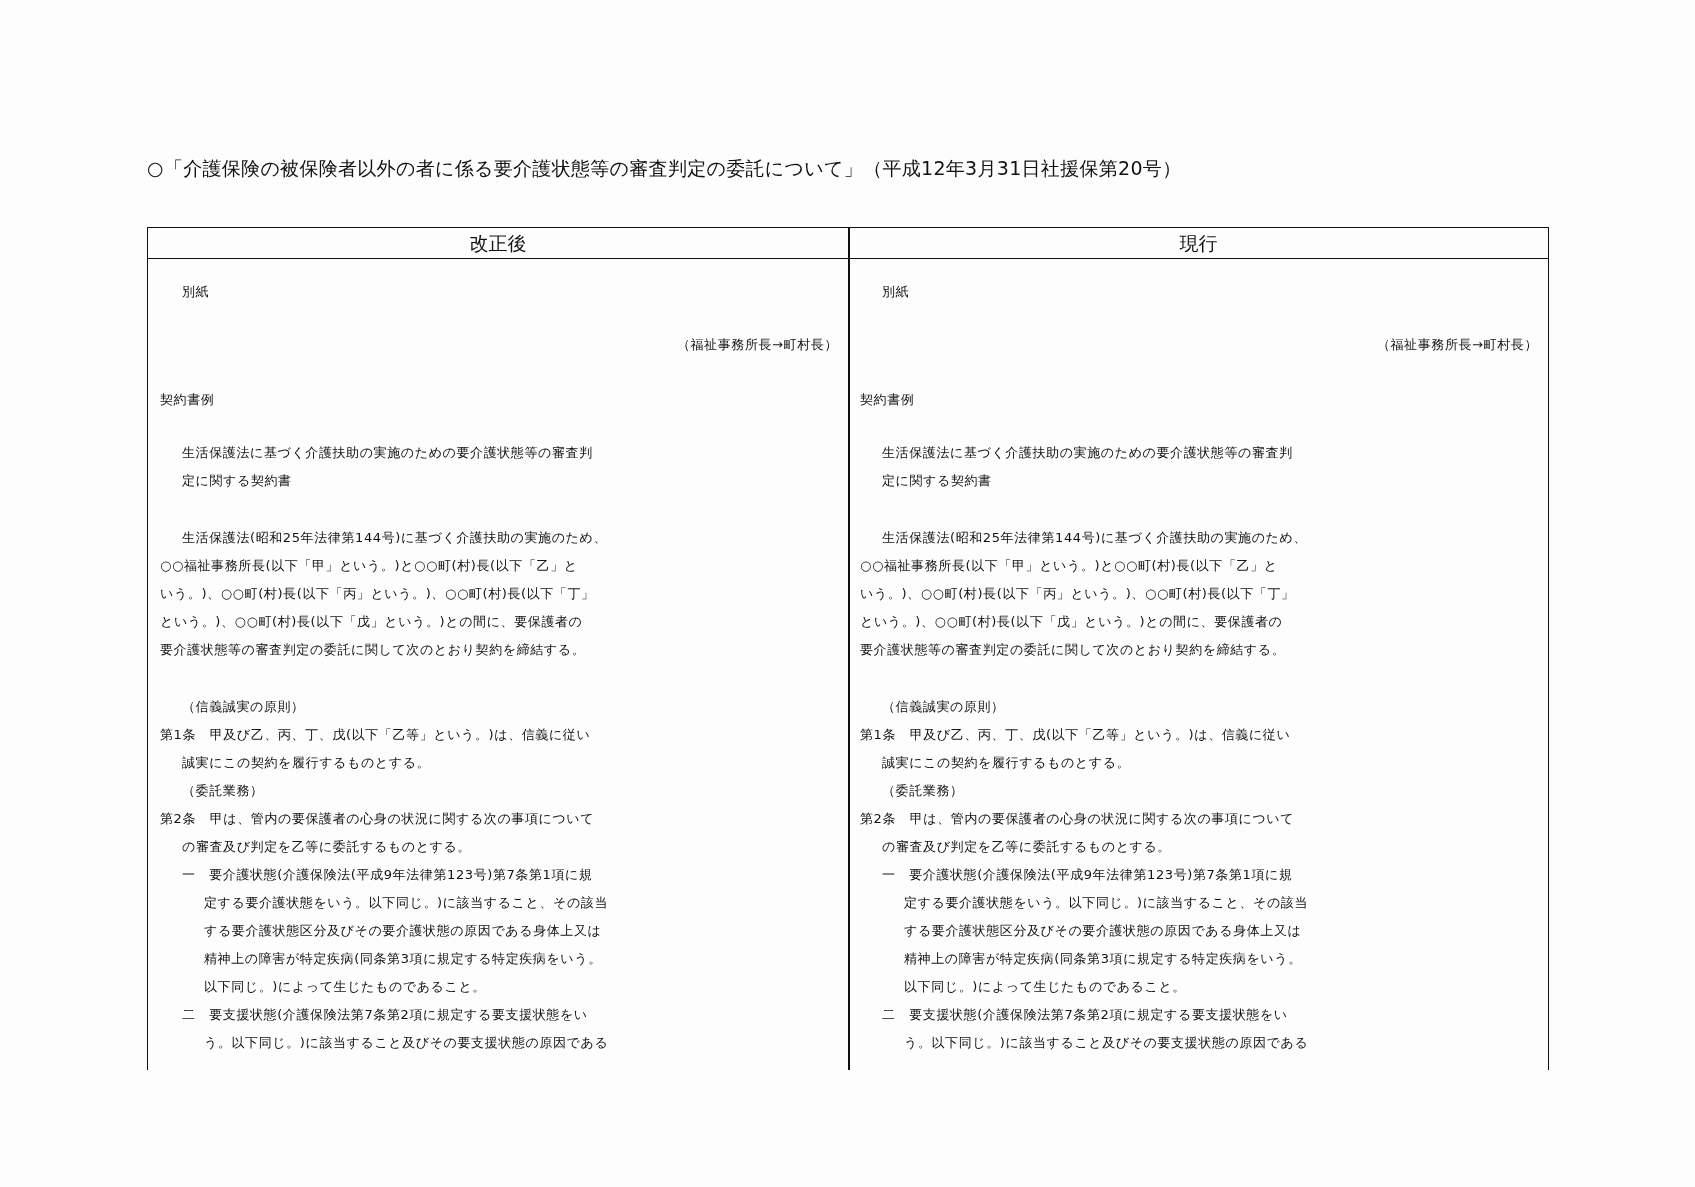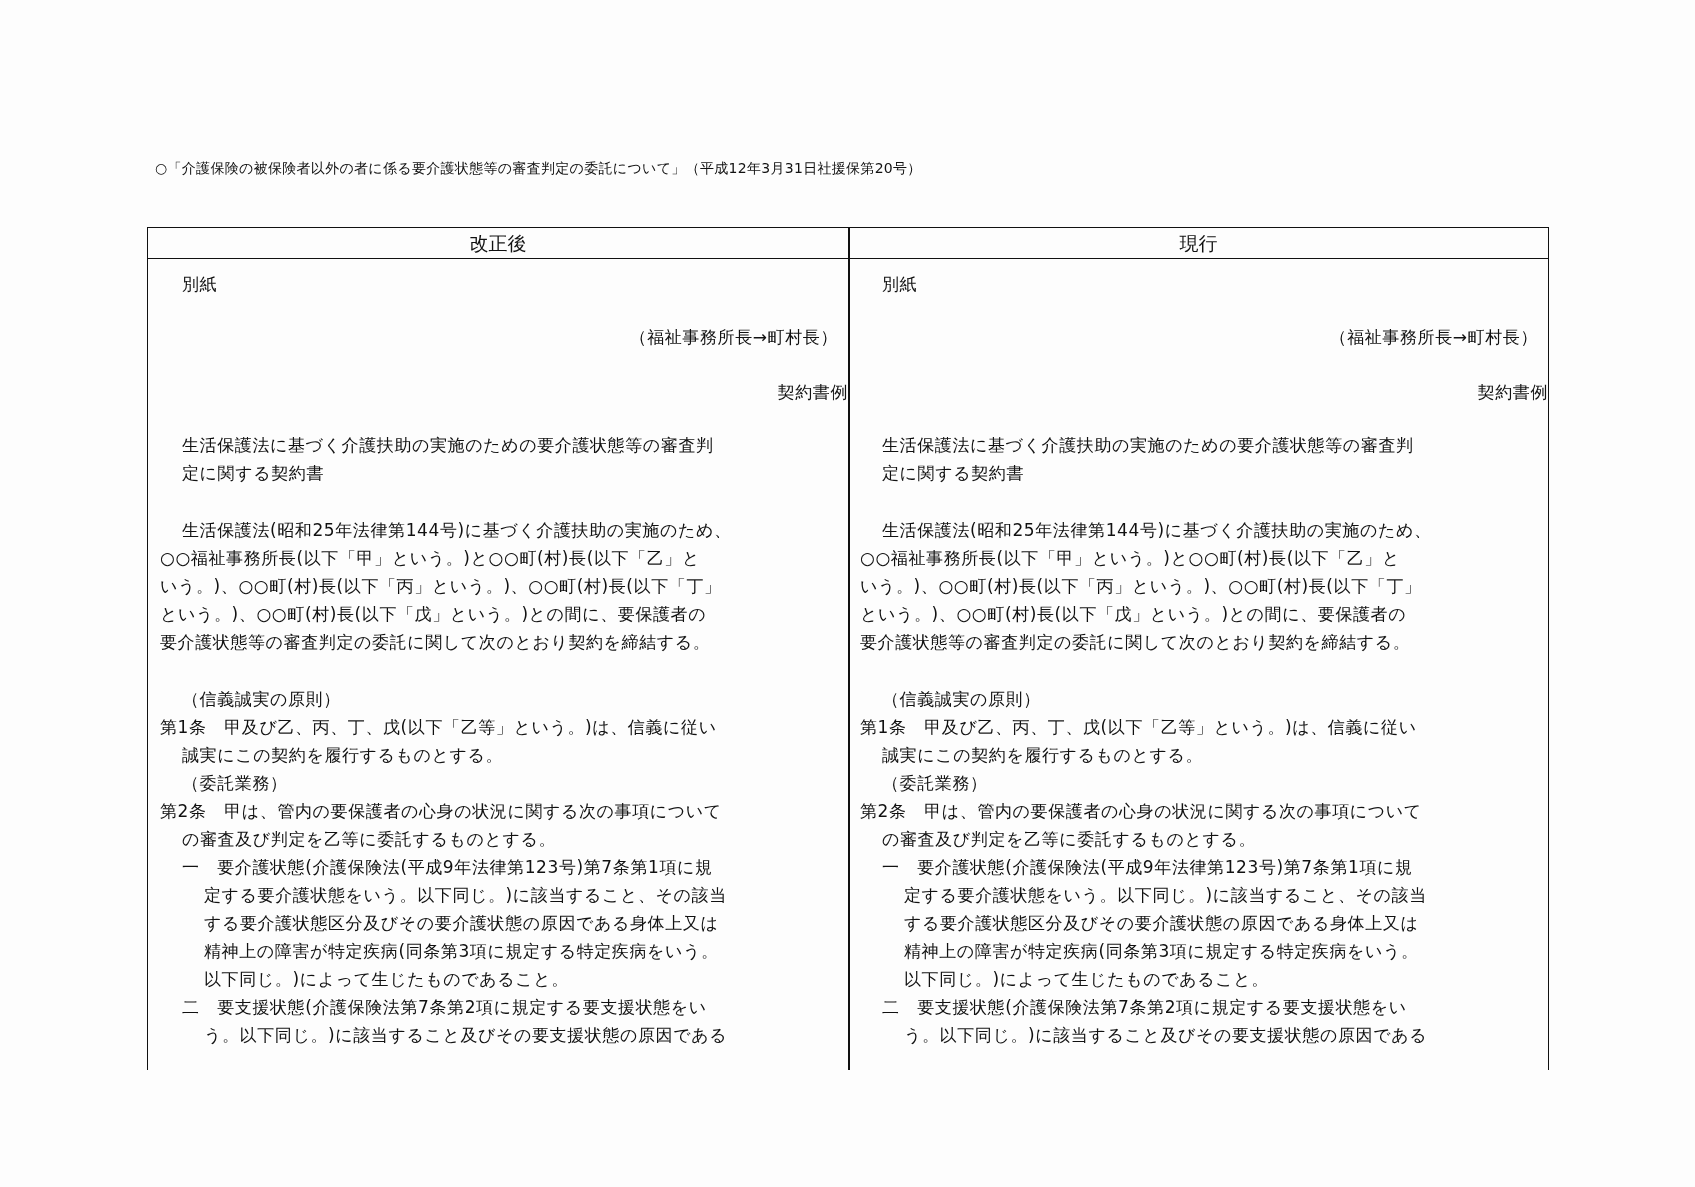--- a/index.html
+++ b/index.html
@@ -1,31 +1,31 @@
 <!DOCTYPE html>
 <html><head>
 <meta charset="utf-8">
 <style>
   html, body { margin:0; padding:0; background:#fdfdfd; }
   body { width:1695px; height:1187px; position:relative; overflow:hidden;
          font-family:"DejaVu Sans", "Liberation Sans", sans-serif; color:#111; }
-  .doc-title { position:absolute; left:147px; top:156px; font-size:14px; line-height:24px; white-space:nowrap; letter-spacing:0.3px;margin-left:8px; }
+  .doc-title { position:absolute; left:147px; top:156px; font-size:19px; line-height:24px; white-space:nowrap; letter-spacing:0.3px; }
   .tbl { position:absolute; left:147px; top:187px; width:1400px; height:842px;
          border-left:1.5px solid #111; border-right:1.5px solid #111; border-top:1.5px solid #111;margin-top:40px; }
   .hdr { position:absolute; left:0; top:0; width:100%; height:30px; border-bottom:1.5px solid #111; }
   .hdr-cell { position:absolute; top:0; height:30px; line-height:30px; text-align:center; font-size:19px; }
   .col-divider { position:absolute; left:700px; top:0; width:1.5px; height:842px; background:#111; }
-  .col { position:absolute; top:40px; width:688px; height:808px; font-size:17px; }
+  .col { position:absolute; top:48px; width:688px; height:808px; font-size:13px; }
   .col-left { left:12px; }
   .col-right { left:712px; }
   .ln { position:absolute; left:0; white-space:nowrap; letter-spacing:0.6px; line-height:28px; }
   .i1 { left:22px; }
   .i2 { left:44px; }
   .right-align { left:auto; right:10px; }
-  .center { left:0; right:0; text-align:right; }
+  .center { left:0; right:0; text-align:left; }
 </style>
 </head>
 <body>
 
 <div class="doc-title">○「介護保険の被保険者以外の者に係る要介護状態等の審査判定の委託について」（平成12年3月31日社援保第20号）</div>
 
 <div class="tbl">
   <div class="hdr">
     <div class="hdr-cell" style="left:0;width:700px;">改正後</div>
     <div class="hdr-cell" style="left:701px;width:699px;">現行</div>

